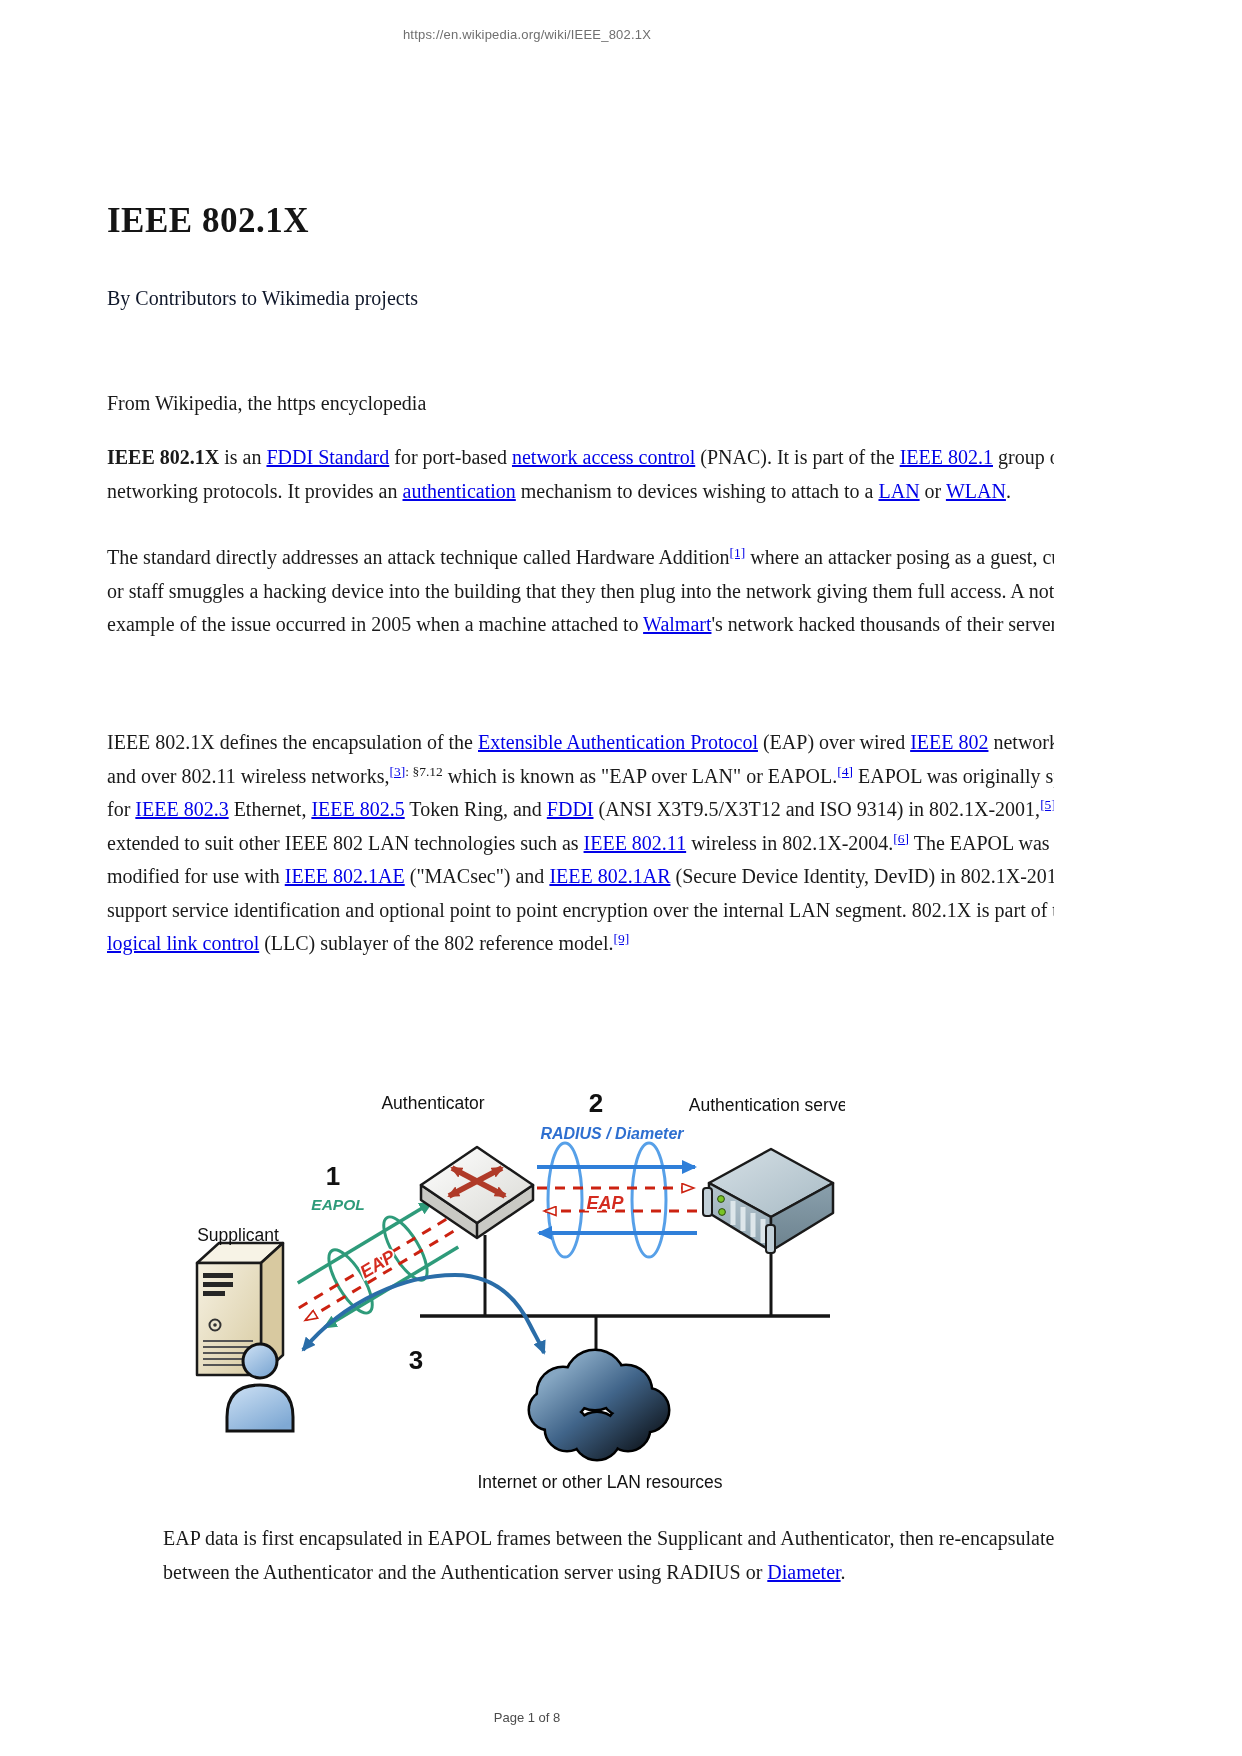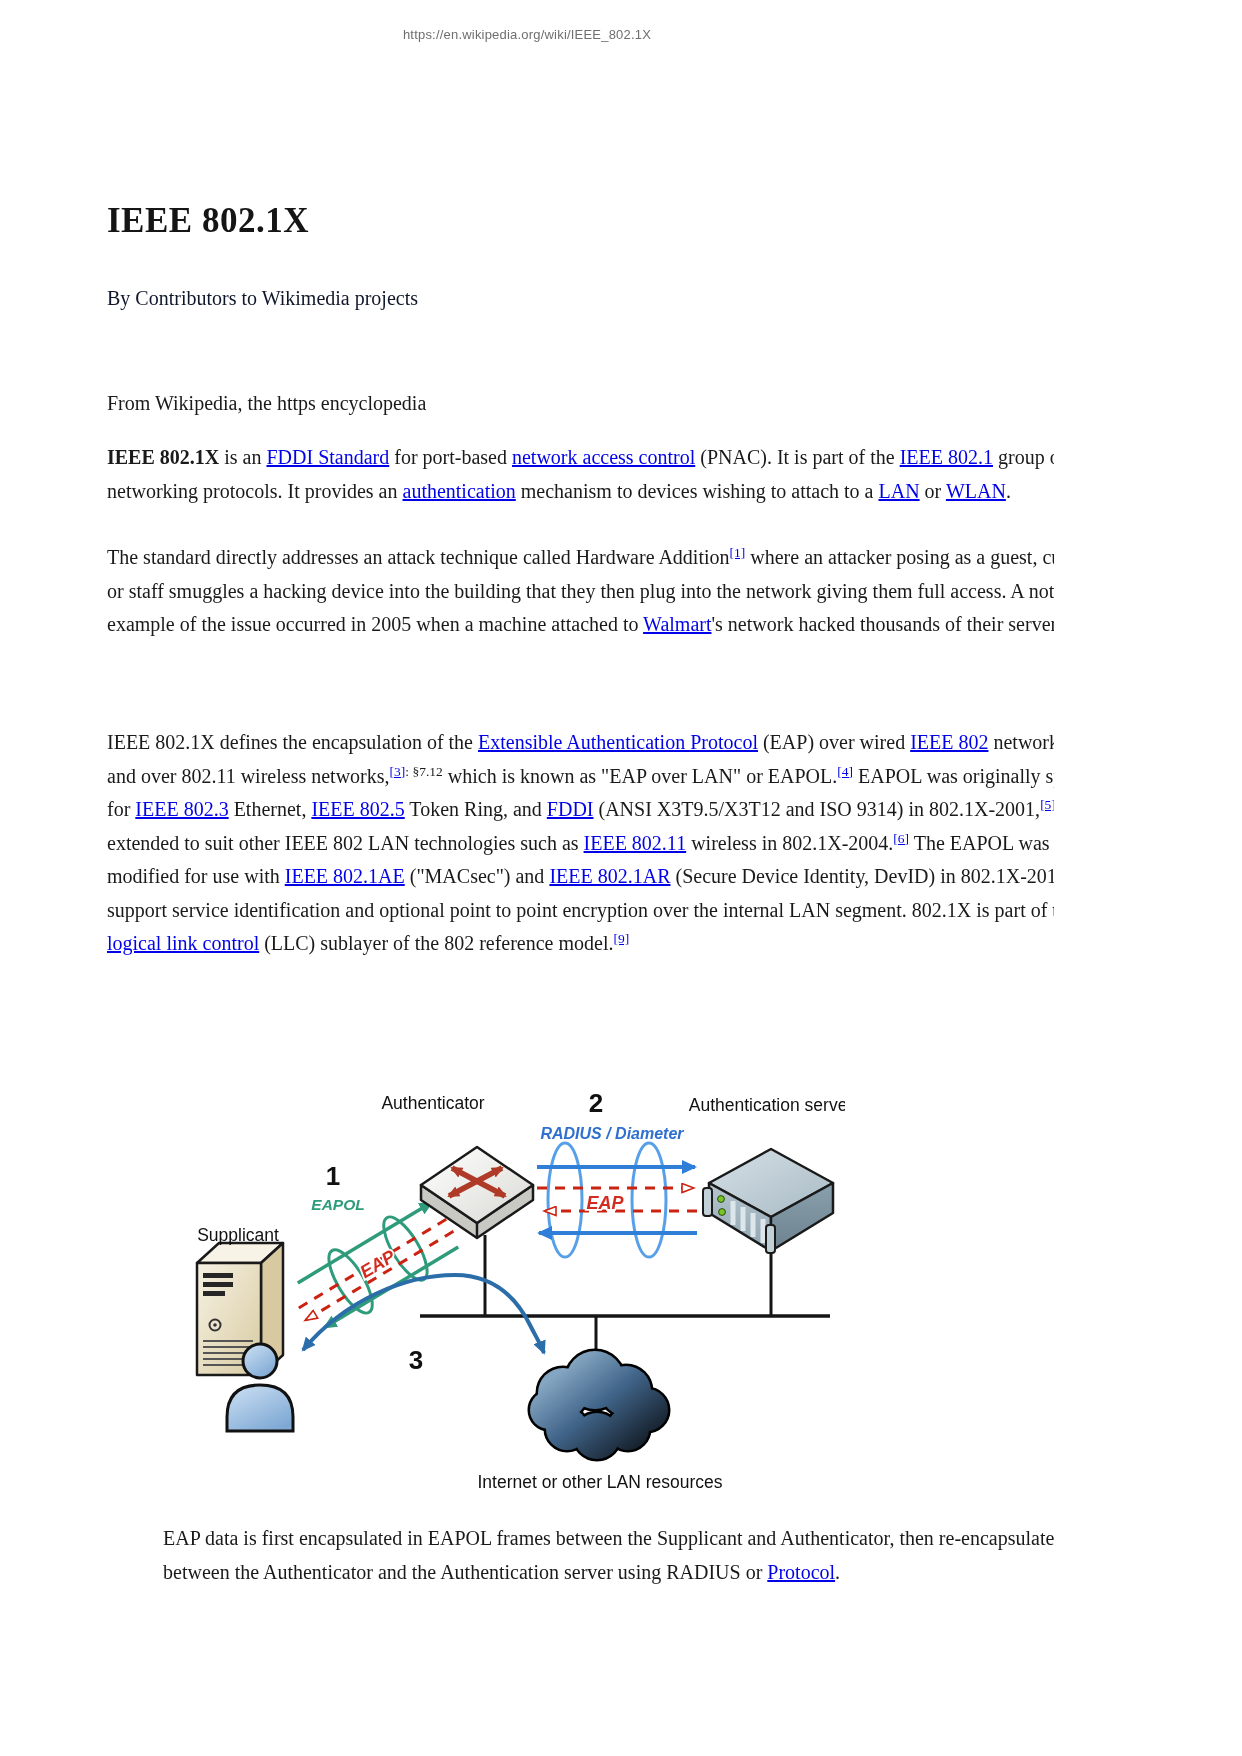--- a/index.html
+++ b/index.html
@@ -209,15 +209,16 @@
     <text class="dnum" x="431" y="27" text-anchor="middle">2</text>
     <text class="dlabel" x="606" y="26" text-anchor="middle">Authentication server</text>
     <text class="dradius" x="447" y="54" text-anchor="middle">RADIUS / Diameter</text>
     <text class="dnum" x="168" y="100" text-anchor="middle">1</text>
     <text class="deapol" x="173" y="125" text-anchor="middle">EAPOL</text>
     <text class="dlabel" x="73" y="156" text-anchor="middle">Supplicant</text>
     <text class="dnum" x="251" y="284" text-anchor="middle">3</text>
     <text class="dlabel" x="435" y="403" text-anchor="middle">Internet or other LAN resources</text>
   </svg>
 
-  <p class="caption">EAP data is first encapsulated in EAPOL frames between the Supplicant and Authenticator, then re-encapsulated between the Authenticator and the Authentication server using RADIUS or <a class="wlink">Protocol</a>.</p>
-
+  <p class="caption">EAP data is first encapsulated in EAPOL frames between the Supplicant and Authenticator, then re-encapsulated between the Authenticator and the Authentication server using RADIUS or <a class="wlink">Diameter</a>.</p>
+
+  <div class="footer">Page 1 of 8</div>
 </div>
 
 </body></html>

